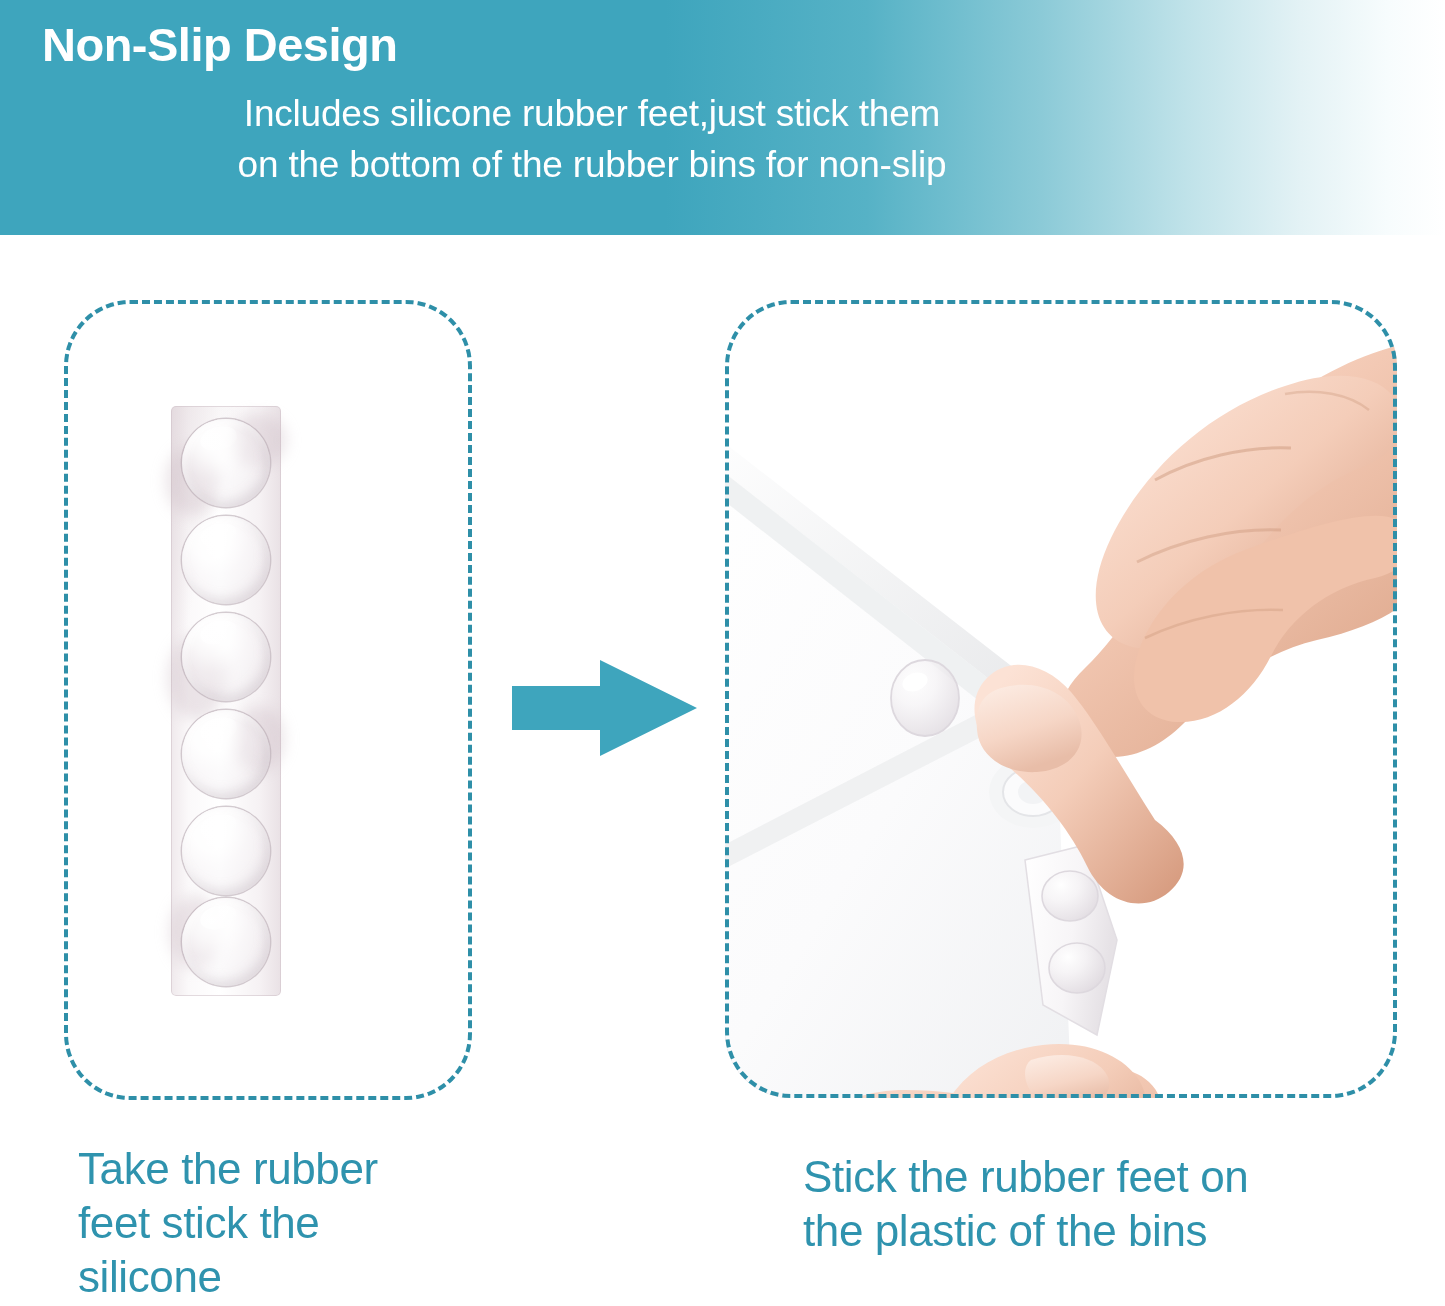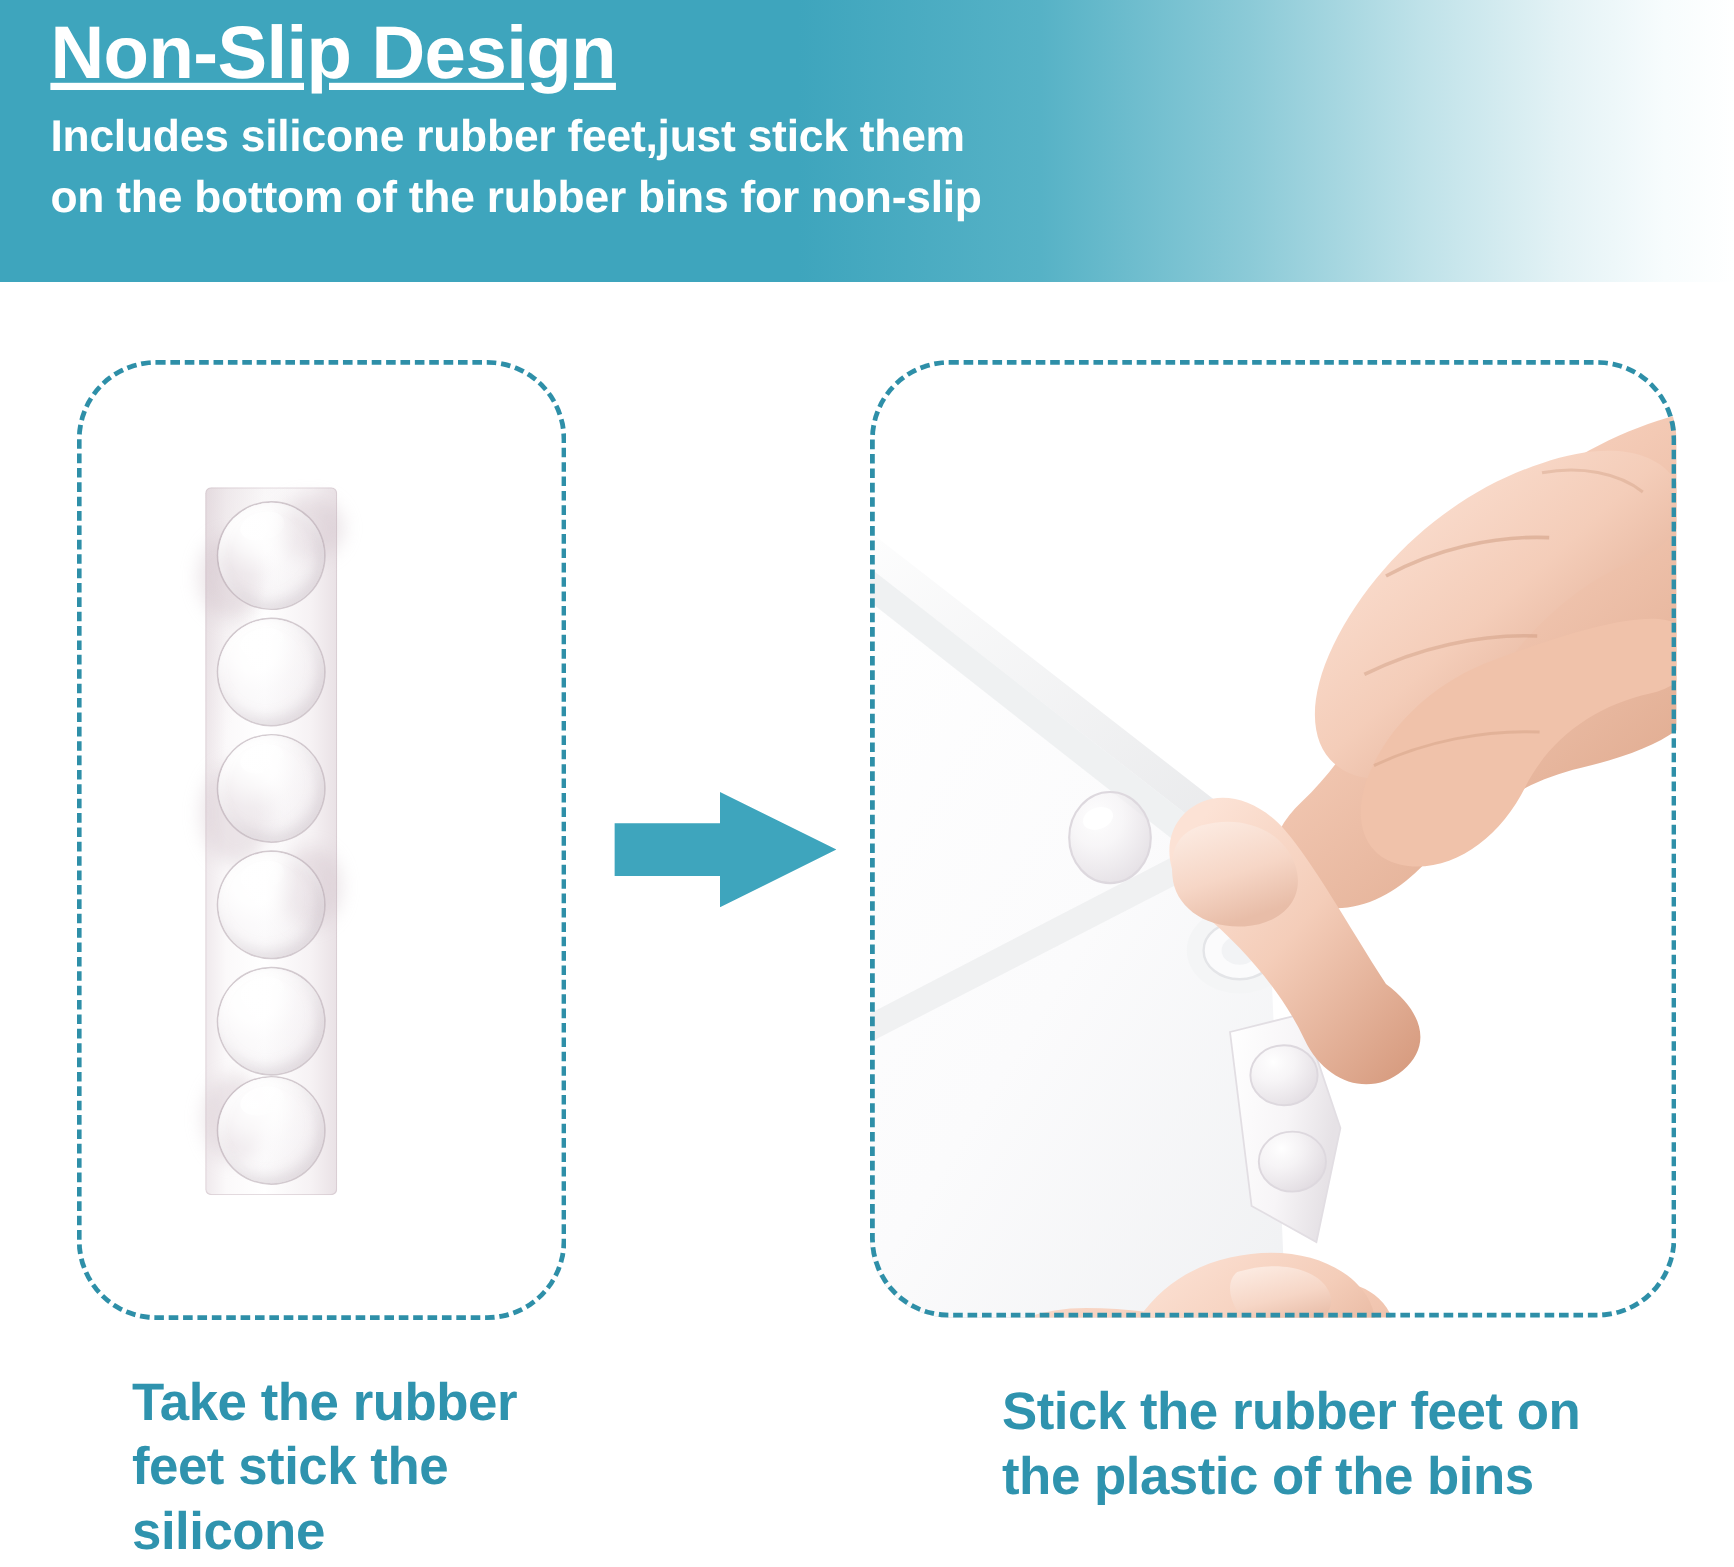--- a/index.html
+++ b/index.html
@@ -35,35 +35,35 @@
         #f7fcfd 96%,
         #ffffff 100%);
   }
   .header-inner {
     position: absolute;
     left: 42px;
     top: 8px;
     width: 1100px;
   }
   .header-title {
-    font-size: 62px;
+    font-size: 47px;
     line-height: 74px;
     font-weight: bold;
     color: #ffffff;
     letter-spacing: -0.5px;
     white-space: nowrap;
-    text-decoration: underline;
   }
   .header-sub {
     margin-top: 6px;
     font-size: 37px;
     line-height: 51px;
-    font-weight: bold;
+    font-weight: normal;
     color: #ffffff;
     letter-spacing: -0.2px;
+    text-align: center;
   }
   .header-sub div { white-space: nowrap; }
 
   
   .panel {
     position: absolute;
     border: 4px dashed #2e8fa8;
     border-radius: 66px;
     box-sizing: border-box;
     background: transparent;
@@ -134,23 +134,22 @@
     overflow: hidden;
     border-radius: 66px;
   }
 
   
   .caption {
     position: absolute;
     color: #2f93ae;
     font-size: 44px;
     line-height: 54px;
-    font-weight: bold;
+    font-weight: normal;
     letter-spacing: -0.4px;
-    margin-left: 32px;
   }
   .caption div { white-space: nowrap; }
   .caption-left  { left: 78px;  top: 1142px; width: 470px; }
   .caption-right { left: 803px; top: 1150px; width: 660px; }
 </style>
 </head>
 <body>
 
 <div class="page">
 

